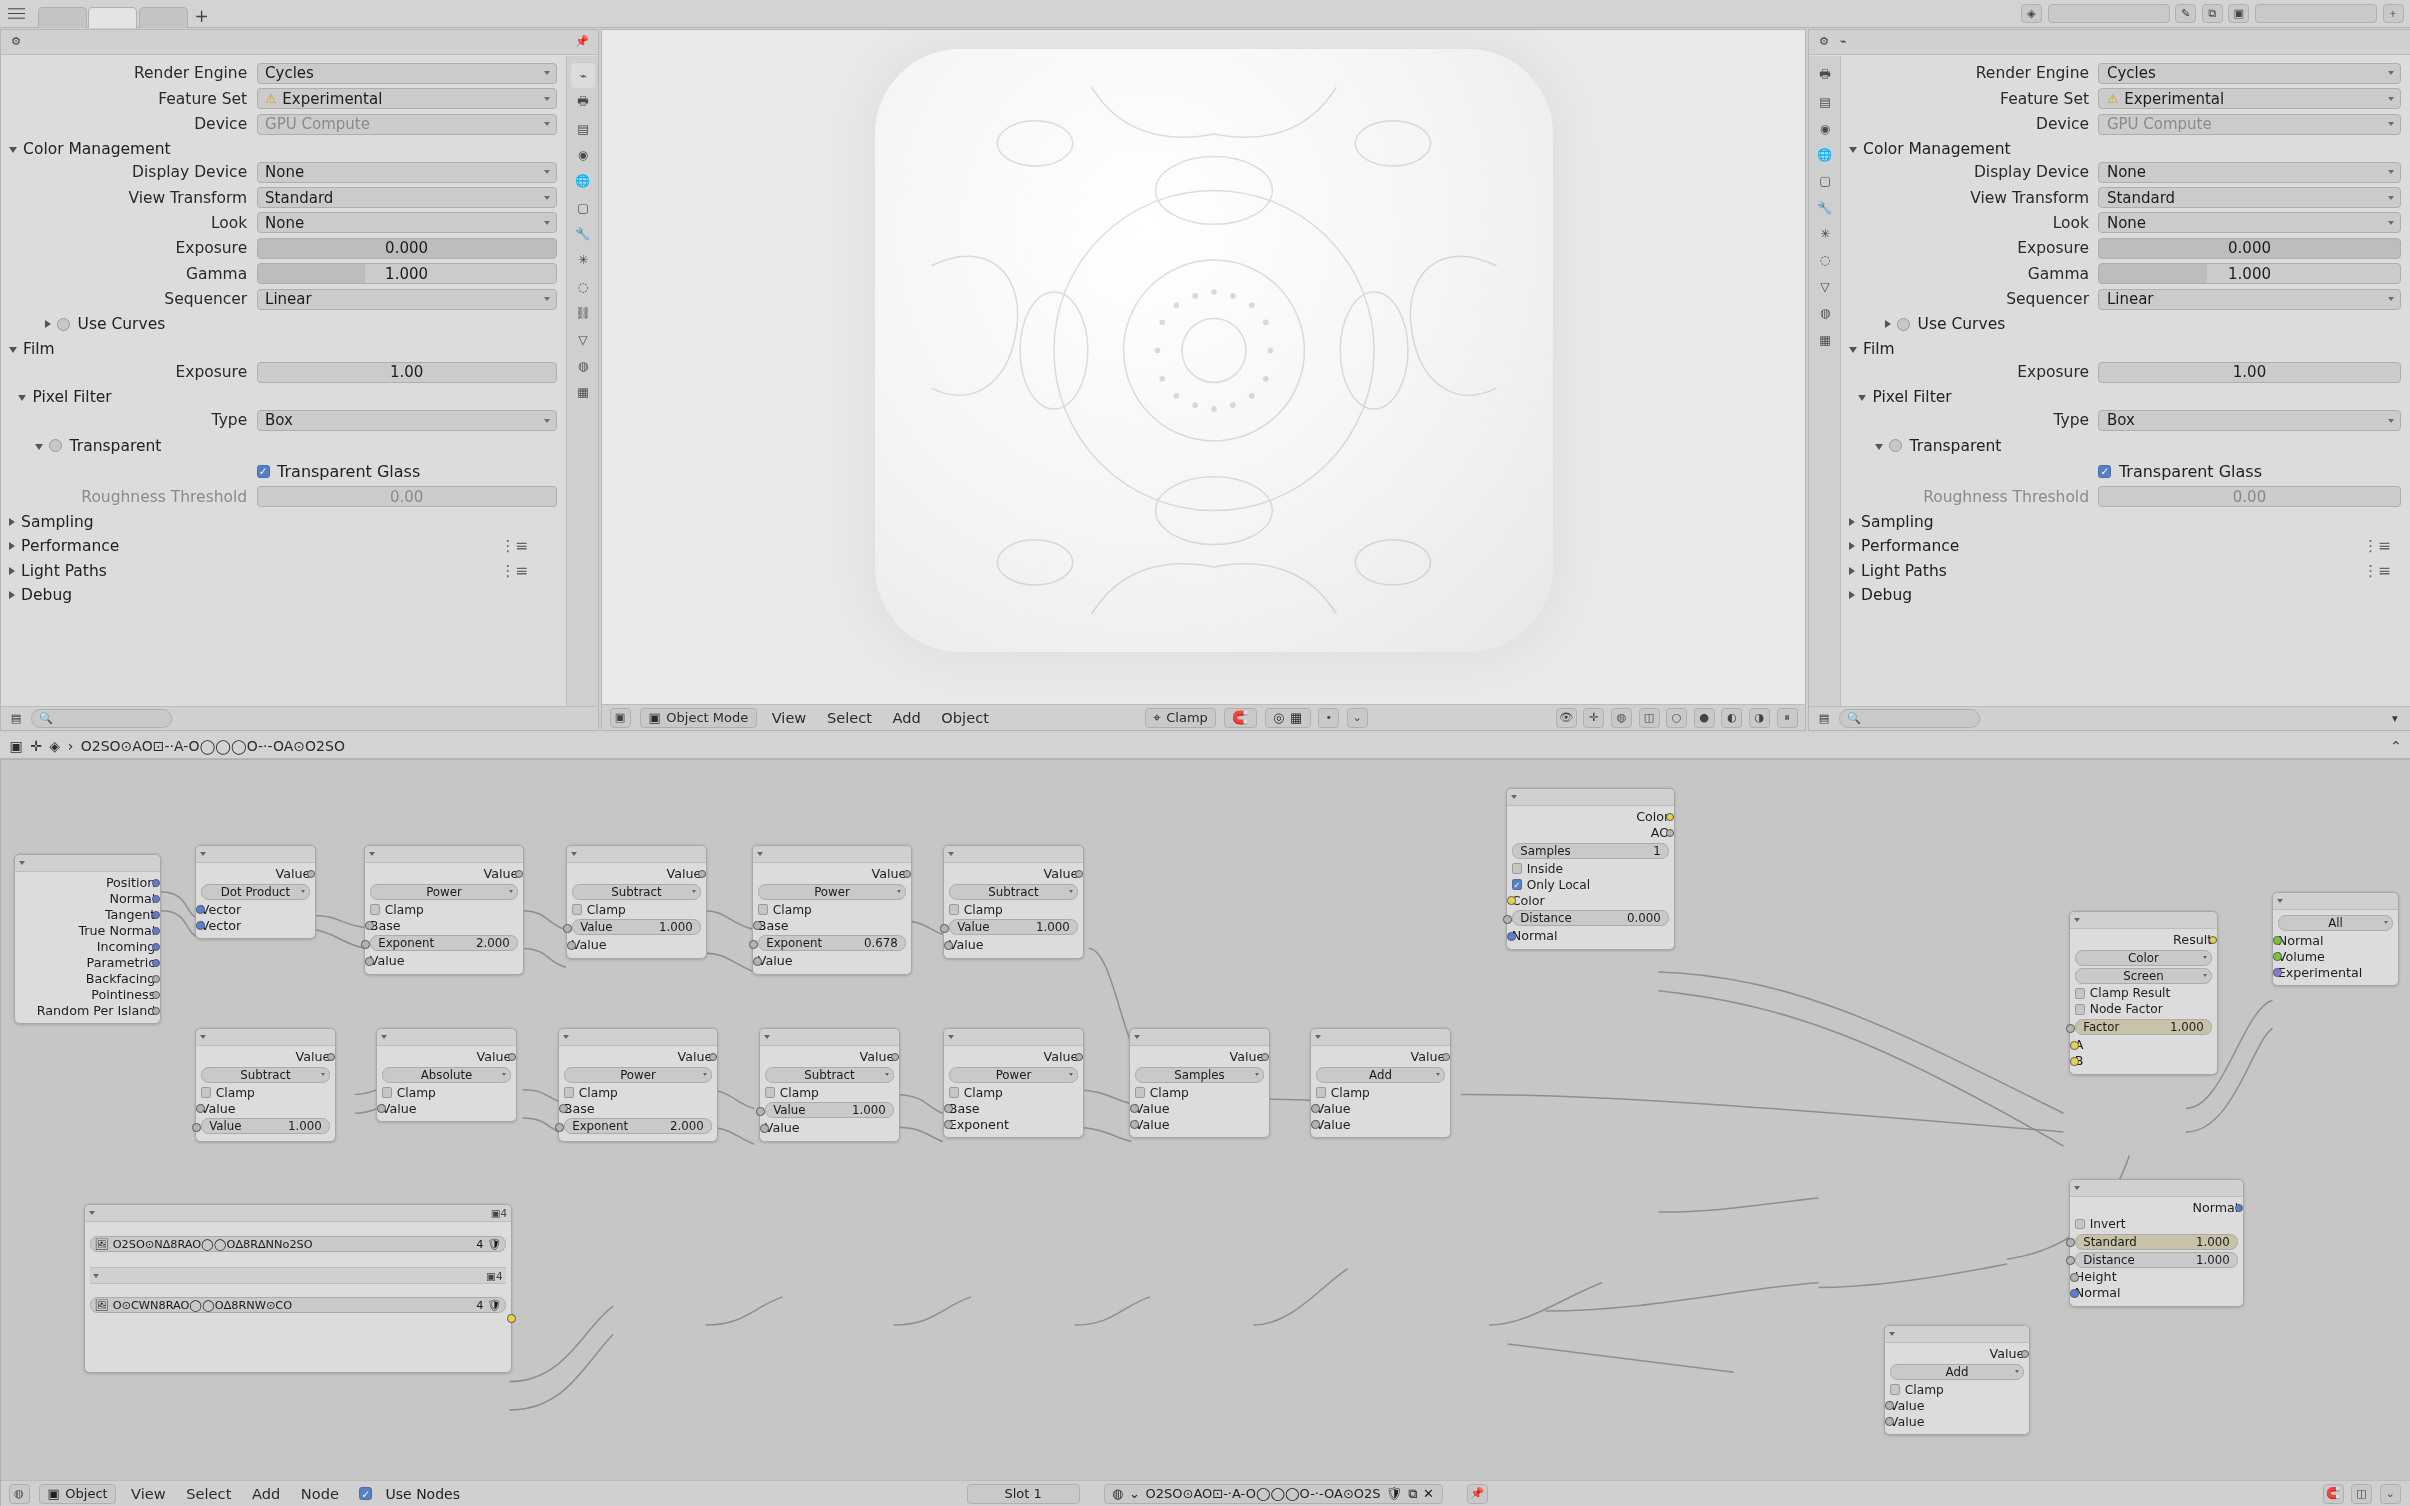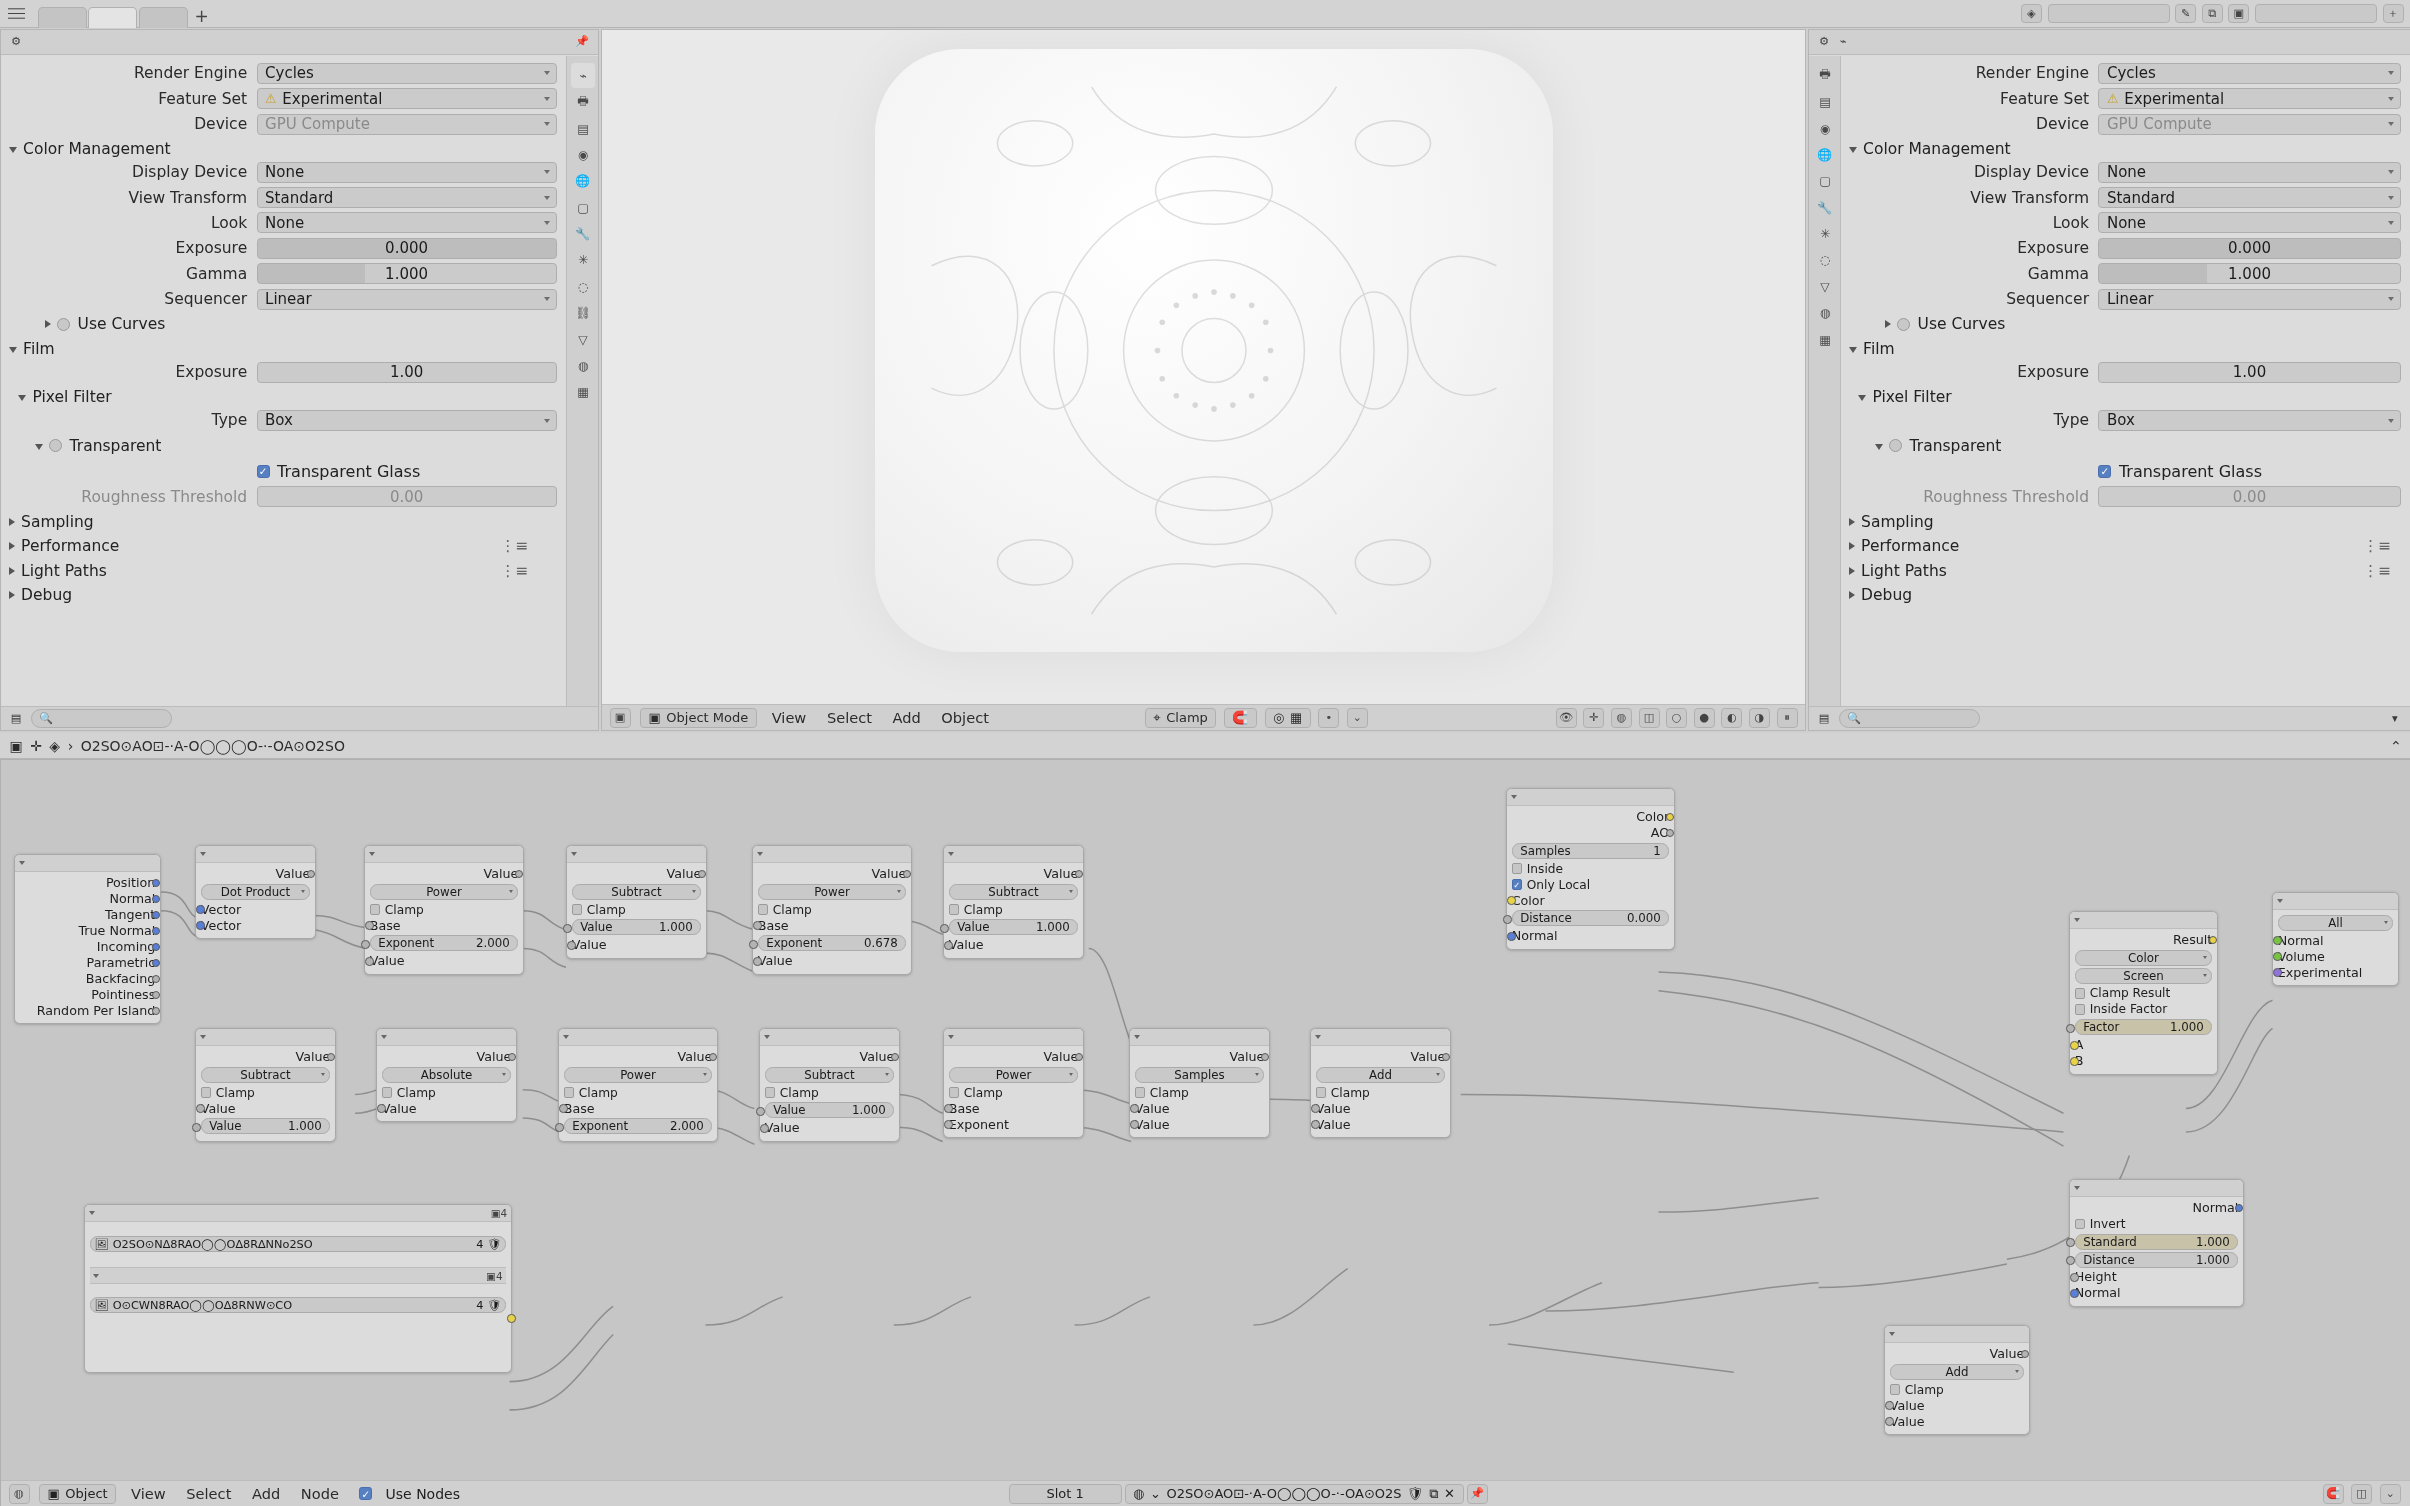--- a/index.html
+++ b/index.html
@@ -825,21 +825,21 @@
       <div class="node-body">
         <div class="n-right" style="position:relative"><span>Result</span><span class="sock out s-yellow" style="top:3.8px"></span></div>
         <div class="n-ctl dd">Color</div>
         <div class="n-ctl dd">Screen</div>
         <div class="n-check">
             <span class="c"></span>
             <span>Clamp Result</span>
           </div>
         <div class="n-check">
             <span class="c"></span>
-            <span>Inside Factor</span>
+            <span>Node Factor</span>
           </div>
         <div class="n-ctl split" style="position:relative; background:#c7c2a8;">
             <span>Factor</span>
             <span>1.000</span>
             <span class="sock in s-gray" style="top:3.8px;left:-9.4px"></span>
           </div>
         <div class="n-left" style="position:relative"><span>A</span><span class="sock in s-yellow" style="top:3.8px"></span></div>
         <div class="n-left" style="position:relative"><span>B</span><span class="sock in s-yellow" style="top:3.8px"></span></div>
       </div>
     </div>
@@ -931,21 +931,21 @@
         <span>Object</span>
       </div>
       <div class="menuitem">View</div>
       <div class="menuitem">Select</div>
       <div class="menuitem">Add</div>
       <div class="menuitem">Node</div>
       <div style="display:flex; align-items:center; gap:5.6px; margin-left:5.6px;">
         <span class="cbox on">✓</span>
         <span>Use Nodes</span>
       </div>
-      <div style="margin-left:auto; display:flex; align-items:center; gap:3px; margin-right:50%; transform:translateX(282px);">
+      <div style="margin-left:auto; display:flex; align-items:center; gap:24px; margin-right:50%; transform:translateX(282px);">
         <div class="vp-pill" style="width:113px; justify-content:center;">Slot 1</div>
         <div class="vp-pill" style="max-width:358px;">
           <span>◍</span>
           <span>⌄</span>
           <span style="overflow:hidden; white-space:nowrap; max-width:235px;">O2SO⊙AO⊡-·A-O◯◯◯O-·-OA⊙O2SO</span>
           <span>🛡</span>
           <span>⧉</span>
           <span>✕</span>
         </div>
         <div class="vp-round">📌</div>

